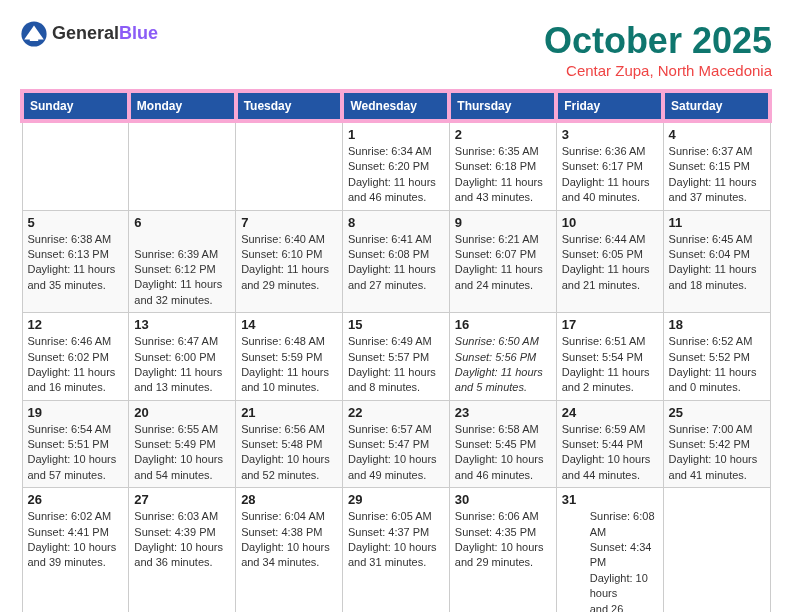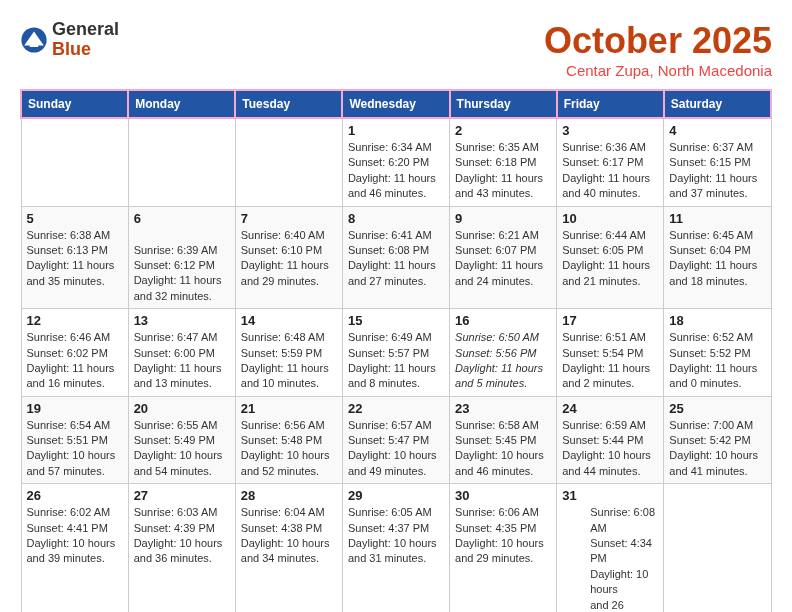--- a/index.html
+++ b/index.html
@@ -15,56 +15,56 @@
       align-items: flex-start;
       justify-content: space-between;
       margin-bottom: 10px;
     }
     .logo {
       display: flex;
       align-items: center;
     }
     .logo-text {
       display: flex;
-      flex-direction: column;
+      flex-direction: row;
       font-size: 18px;
       font-weight: bold;
       line-height: 1.1;
     }
     .logo-general { color: #333; }
-    .logo-blue { color: #c2410c; }
+    .logo-blue { color: #8b5cf6; }
     .logo-icon {
       width: 28px;
       height: 28px;
       margin-right: 4px;
     }
     .title-block {
       text-align: right;
     }
     .month-title {
       font-size: 36px;
       font-weight: bold;
-      color: #c2410c;
+      color: #0f766e;
     }
     .subtitle {
       font-size: 15px;
       color: #ef4444;
     }
     .calendar {
       width: 100%;
       border-collapse: collapse;
       font-size: 11px;
     }
     .calendar th {
       background-color: #2255a4;
       color: #fff;
       text-align: left;
       padding: 6px 6px;
       font-size: 12px;
-      border: 2px solid #f9a8d4;
+      border: 4px solid #f9a8d4;
     }
     .calendar td {
       border: 1px solid #ccc;
       vertical-align: top;
       padding: 4px 5px;
       width: 107px;
       height: 80px;
       background: #fff;
     }
     .calendar tr:nth-child(even) td {

